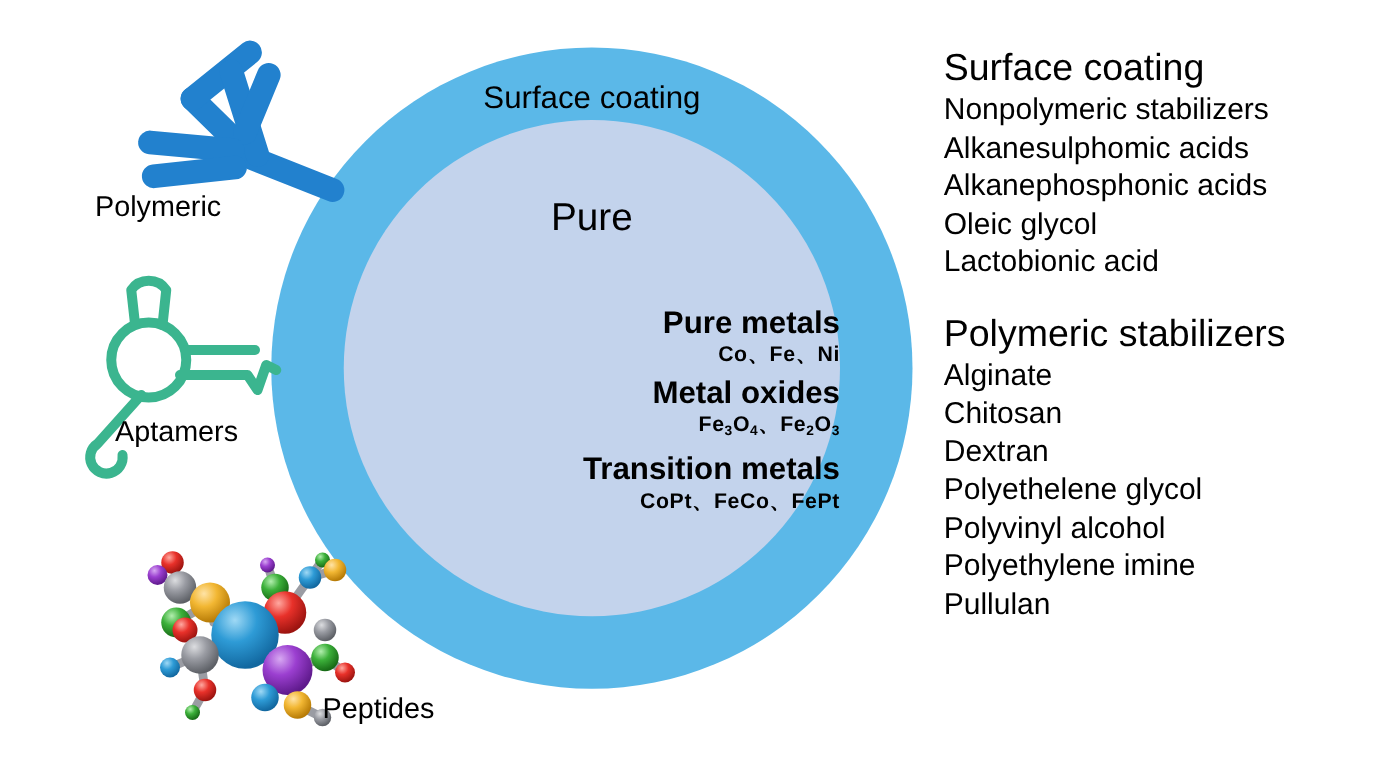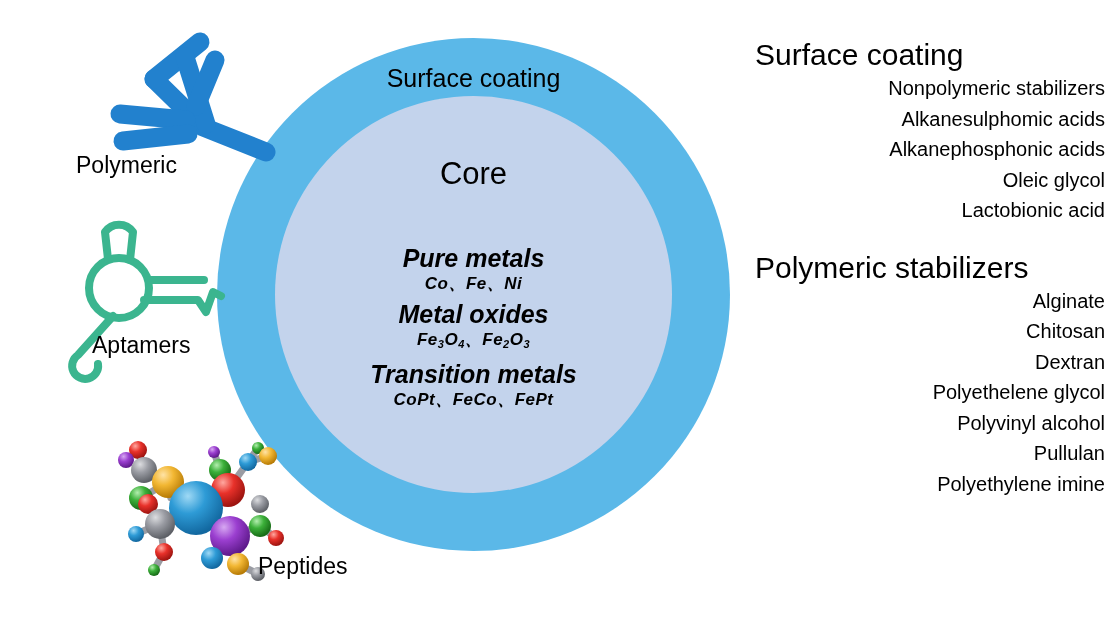--- a/index.html
+++ b/index.html
@@ -12,53 +12,53 @@
   .np-outer{position:absolute;left:217px;top:38px;width:513px;height:513px;
             border-radius:50%;background:var(--ring,#5bb8e8);}
   .np-inner{position:absolute;left:275px;top:96px;width:397px;height:397px;
             border-radius:50%;background:var(--core,#c3d3ec);}
 
   .lbl-surface{position:absolute;left:217px;top:63px;width:513px;text-align:center;
                font-size:25px;line-height:30px;}
   .lbl-core{position:absolute;left:275px;top:156px;width:397px;text-align:center;
             font-size:31px;line-height:36px;}
 
-  .core-groups{position:absolute;left:275px;top:243px;width:397px;text-align:center;font-style:italic;}
+  .core-groups{position:absolute;left:275px;top:243px;width:397px;text-align:right;}
   .grp-title{font-size:25px;line-height:30px;font-weight:bold;}
   .grp-items{font-size:17px;line-height:22px;font-weight:bold;letter-spacing:.5px;}
   .grp-items sub{font-size:11px;vertical-align:-.28em;}
   .gap-s{height:4px;}
 
   
   .side-label{position:absolute;font-size:23px;line-height:27px;white-space:nowrap;}
   .l-antibodies{left:76px;top:152px;}
   .l-aptamers{left:92px;top:332px;}
   .l-peptides{left:258px;top:553px;}
 
   
   .rcol{position:absolute;left:755px;top:36px;width:350px;}
   .rhead{font-size:30px;line-height:37px;}
-  .ritem{font-size:20px;line-height:30.5px;text-align:right;}
+  .ritem{font-size:24px;line-height:30.5px;}
   .rgap{height:23px;}
 
   svg{display:block;overflow:visible;}
   .ab{position:absolute;left:108px;top:24px;}
   .ap{position:absolute;left:56px;top:196px;}
   .pep{position:absolute;left:108px;top:412px;}
 </style>
 </head>
 <body>
 
 <div id="stage" style="--ring: #5bb8e8; --core: #c3d3ec;">
 
   <div class="np-outer"></div>
   <div class="np-inner"></div>
 
   <div class="lbl-surface">Surface coating</div>
-  <div class="lbl-core">Core</div>
+  <div class="lbl-core">Pure</div>
 
   <div class="core-groups">
     <div class="grp-title">Pure metals</div>
     <div class="grp-items">Co、Fe、Ni</div>
     <div class="gap-s"></div>
     <div class="grp-title">Metal oxides</div>
     <div class="grp-items">Fe<sub>3</sub>O<sub>4</sub>、Fe<sub>2</sub>O<sub>3</sub></div>
     <div class="gap-s"></div>
     <div class="grp-title">Transition metals</div>
     <div class="grp-items">CoPt、FeCo、FePt</div>
@@ -189,17 +189,17 @@
     <div class="ritem">Lactobionic acid</div>
 
     <div class="rgap"></div>
 
     <div class="rhead">Polymeric stabilizers</div>
     <div class="ritem">Alginate</div>
     <div class="ritem">Chitosan</div>
     <div class="ritem">Dextran</div>
     <div class="ritem">Polyethelene glycol</div>
     <div class="ritem">Polyvinyl alcohol</div>
+    <div class="ritem">Polyethylene imine</div>
     <div class="ritem">Pullulan</div>
-    <div class="ritem">Polyethylene imine</div>
   </div>
 
 </div>
 
 </body></html>

